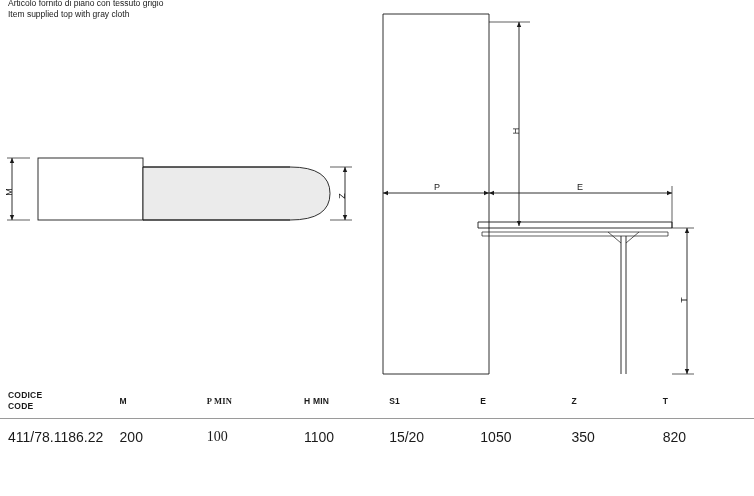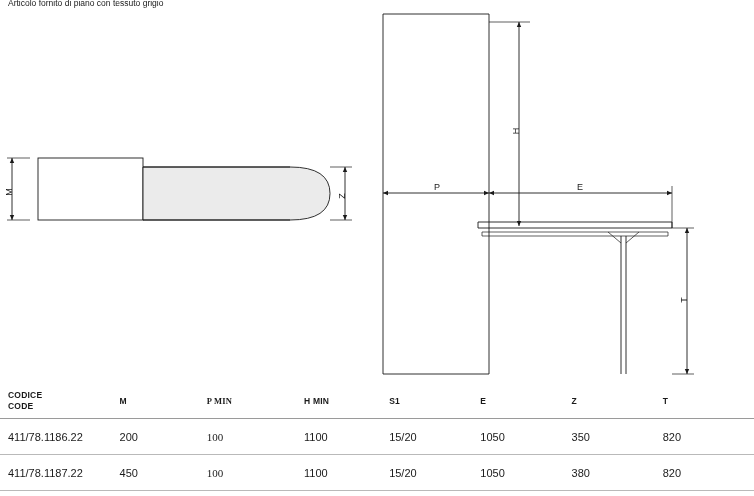--- a/index.html
+++ b/index.html
@@ -67,21 +67,21 @@
     letter-spacing: 0.2px;
     vertical-align: middle;
   }
   .thead-row th .hdr-stack {
     display: block;
     line-height: 11px;
   }
   .row-line td {
     height: 35px;
     border-top: 1px solid #b9b9b9;
-    font-size: 11px;
+    font-size: 14px;
   }
   .rule-top td {
     border-top: 1px solid #9a9a9a;
   }
   .rule-bottom td {
     border-bottom: 1px solid #b9b9b9;
   }
   .c0 { width: 110px; padding-left: 8px !important; }
   .c1 { width: 86px; }
   .c2 { width: 96px; font-family: Liberation Serif, serif; }
@@ -91,20 +91,21 @@
   .c6 { width: 90px; }
   .c7 { width: 90px; }
 </style>
 </head>
 <body>
 
 <div class="page">
 
   <div class="notes">
     <div class="note-line">Articolo fornito di piano con tessuto grigio</div>
+    <div class="note-line">Item supplied top with gray cloth</div>
   </div>
 
   <div class="drawing">
     <svg width="754" height="380" viewBox="0 0 754 380" xmlns="http://www.w3.org/2000/svg">
       <g fill="none" stroke="#1a1a1a" stroke-width="0.9" shape-rendering="geometricPrecision">
 
         <rect x="38" y="158" width="105" height="62" stroke="#1a1a1a" fill="#ffffff"></rect>
 
         <path d="M143 167 L290 167 Q330 167 330 193.5 Q330 220 290 220 L143 220 Z" fill="#ebebeb" stroke="#1a1a1a" stroke-width="0.9"></path>
 
@@ -196,26 +197,16 @@
       <tr class="row-line rule-top">
         <td class="c0">411/78.1186.22</td>
         <td class="c1">200</td>
         <td class="c2">100</td>
         <td class="c3">1100</td>
         <td class="c4">15/20</td>
         <td class="c5">1050</td>
         <td class="c6">350</td>
         <td class="c7">820</td>
       </tr>
-      <tr class="row-line rule-bottom">
-        <td class="c0">411/78.1187.22</td>
-        <td class="c1">450</td>
-        <td class="c2">100</td>
-        <td class="c3">1100</td>
-        <td class="c4">15/20</td>
-        <td class="c5">1050</td>
-        <td class="c6">380</td>
-        <td class="c7">820</td>
-      </tr>
     </tbody>
   </table>
 
 </div>
 
 </body></html>

